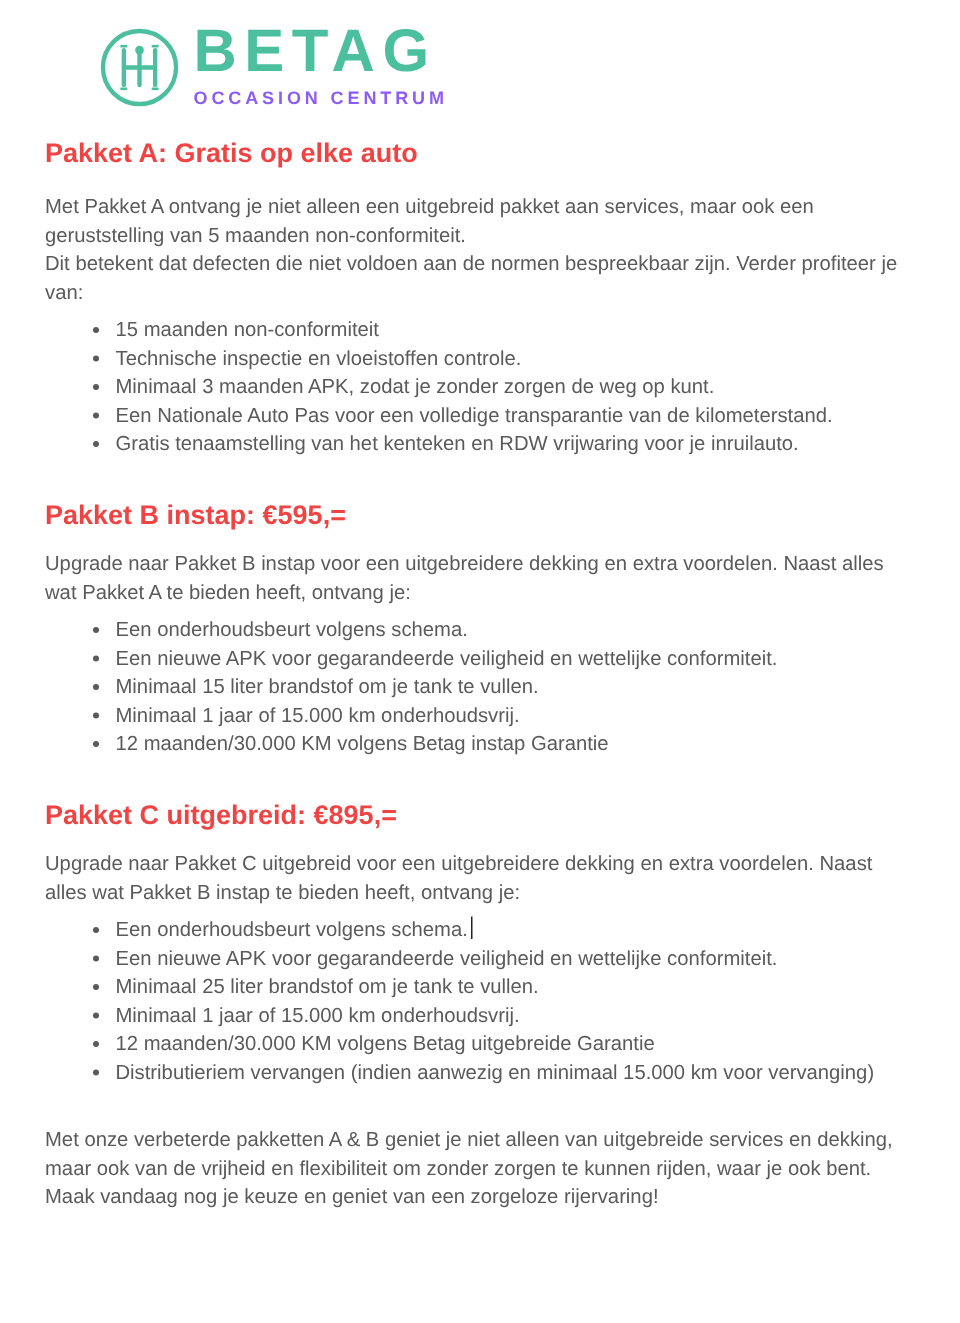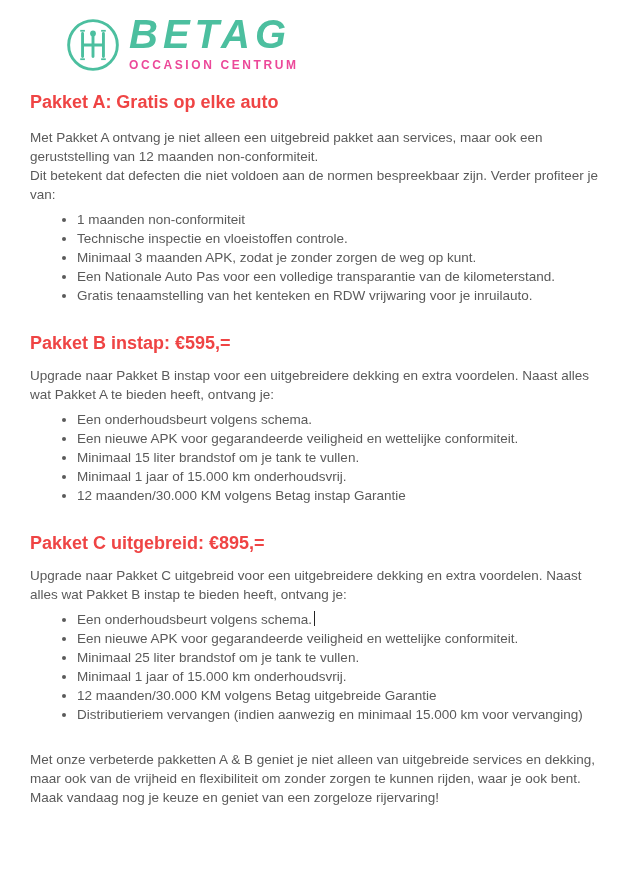--- a/index.html
+++ b/index.html
@@ -32,26 +32,25 @@
     flex: 0 0 auto;
   }
   .logo-icon svg { width: 100%; height: 100%; display: block; }
   .logo-text { margin-left: 7px; }
   .brand {
     font-size: 40px;
     line-height: 40px;
     font-weight: bold;
     color: #4cbf9f;
     letter-spacing: 5px;
-    font-style: italic;
   }
   .subtitle {
     font-size: 12px;
     font-weight: bold;
-    color: #ec4899;
+    color: #8b5cf6;
     letter-spacing: 2.6px;
     margin-top: 2px;
   }
   
   h2 {
     color: #ef4444;
     font-size: 18px;
     line-height: 19px;
     font-weight: bold;
     margin: 0;
@@ -98,24 +97,24 @@
       </svg>
     </span>
     <div class="logo-text">
       <div class="brand">BETAG</div>
       <div class="subtitle">OCCASION CENTRUM</div>
     </div>
   </header>
 
   <section>
     <h2>Pakket A: Gratis op elke auto</h2>
-    <p class="lead-first">Met Pakket A ontvang je niet alleen een uitgebreid pakket aan services, maar ook een geruststelling van 12 maanden non-conformiteit.</p>
+    <p class="lead-first">Met Pakket A ontvang je niet alleen een uitgebreid pakket aan services, maar ook een geruststelling van 5 maanden non-conformiteit.</p>
     <p>Dit betekent dat defecten die niet voldoen aan de normen bespreekbaar zijn. Verder profiteer je van:</p>
     <ul>
-      <li><span>1 maanden non-conformiteit</span></li>
+      <li><span>15 maanden non-conformiteit</span></li>
       <li><span>Technische inspectie en vloeistoffen controle.</span></li>
       <li><span>Minimaal 3 maanden APK, zodat je zonder zorgen de weg op kunt.</span></li>
       <li><span>Een Nationale Auto Pas voor een volledige transparantie van de kilometerstand.</span></li>
       <li><span>Gratis tenaamstelling van het kenteken en RDW vrijwaring voor je inruilauto.</span></li>
     </ul>
   </section>
 
   <section>
     <h2 class="gap-section">Pakket B instap: €595,=</h2>
     <p class="lead-b">Upgrade naar Pakket B instap voor een uitgebreidere dekking en extra voordelen. Naast alles wat Pakket A te bieden heeft, ontvang je:</p>

